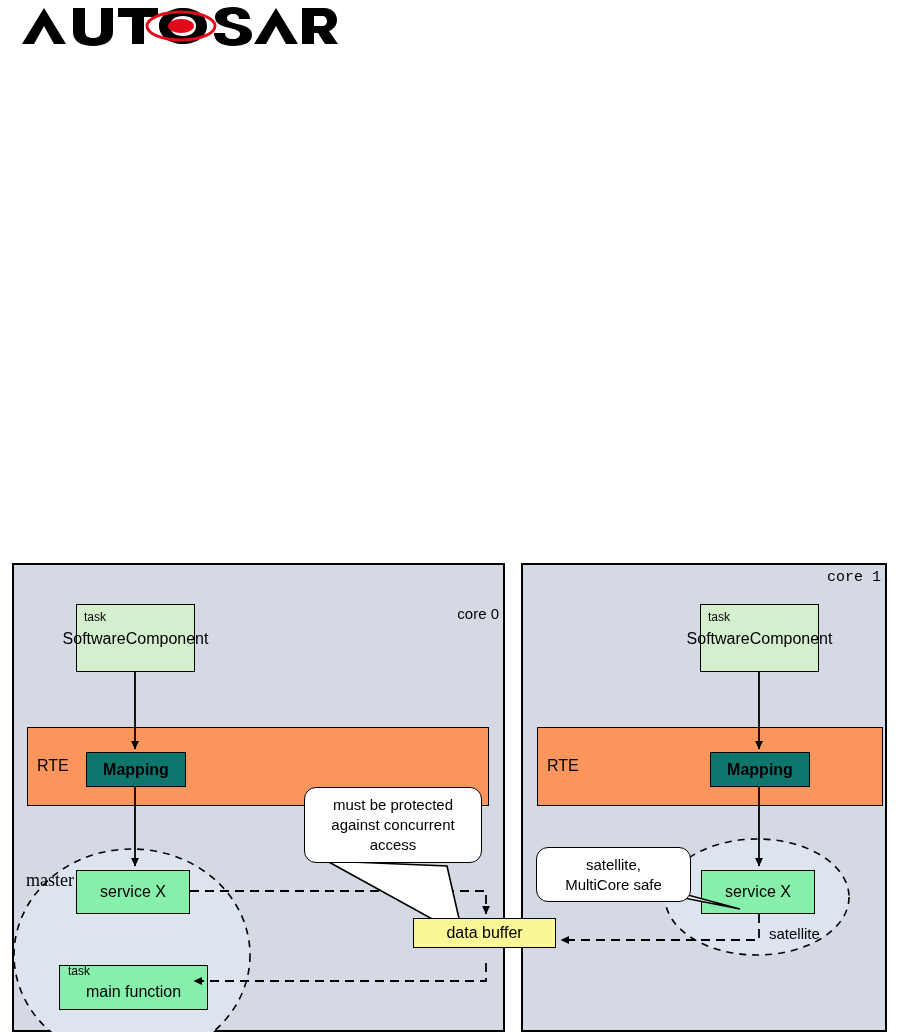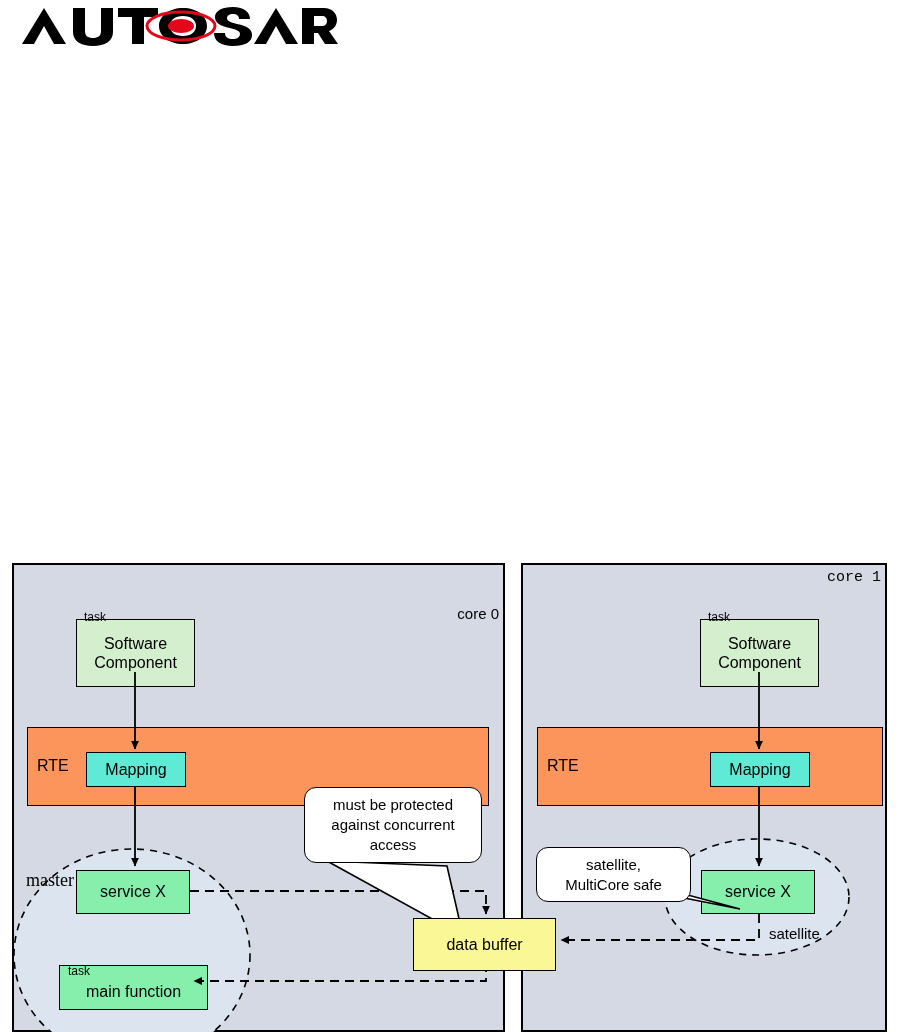--- a/index.html
+++ b/index.html
@@ -14,26 +14,26 @@
 
   .panel{position:absolute;background:#d4d9e4;border:2px solid #000;box-sizing:border-box;}
   .panel-label{position:absolute;font-size:15px;line-height:15px;color:#000;}
 
   .rte-bar{position:absolute;background:#fb955c;border:1.5px solid #000;box-sizing:border-box;}
   .rte-label{position:absolute;font-size:16px;line-height:16px;}
 
   .box{position:absolute;border:1.5px solid #000;box-sizing:border-box;
        display:flex;align-items:center;justify-content:center;font-size:16px;}
   .box-green{background:#d3efce;}
-  .box-white{background:#5eead4;}
+  .box-white{background:#0f766e;font-weight:bold;}
   .box-blue{background:#86efac;}
   .box-yellow{background:#faf896;}
 
   .tasklabel{position:absolute;font-size:12px;line-height:12px;}
-  .twoline{flex-direction:column;line-height:19px;margin-top:15px;}
+  .twoline{flex-direction:row;line-height:19px;}
   .twoline span{display:block;text-align:center;}
 
   .callout{position:absolute;background:#fff;border:1.5px solid #000;border-radius:12px;
            box-sizing:border-box;display:flex;flex-direction:column;align-items:center;
            justify-content:center;font-size:15px;line-height:20px;text-align:center;z-index:6;}
 
   .svg-layer{position:absolute;left:0;top:0;width:899px;height:1032px;pointer-events:none;}
 </style>
 </head>
 <body>
@@ -104,21 +104,21 @@
   <div class="box box-green twoline" style="left:700px;top:604px;width:119px;height:68px;">
     <span>Software</span>
     <span>Component</span>
   </div>
   <div class="tasklabel" style="left:708px;top:611px;">task</div>
 
   <div class="box box-white" style="left:710px;top:752px;width:100px;height:35px;">Mapping</div>
 
   <div class="box box-blue" style="left:701px;top:870px;width:114px;height:44px;">service X</div>
 
-  <div class="box box-yellow" style="left:413px;top:918px;width:143px;height:53px;z-index:5;">data buffer</div>
+  <div class="box box-yellow" style="left:413px;top:918px;width:143px;height:30px;z-index:5;">data buffer</div>
 
   <svg class="svg-layer">
     <defs>
       <marker id="ah" markerWidth="9" markerHeight="9" refX="8" refY="4.5" orient="auto" markerUnits="userSpaceOnUse">
         <path d="M0,0.6 L8.5,4.5 L0,8.4 z" fill="#000"></path>
       </marker>
       <marker id="ahd" markerWidth="9" markerHeight="9" refX="8" refY="4.5" orient="auto" markerUnits="userSpaceOnUse">
         <path d="M0,0.6 L8.5,4.5 L0,8.4 z" fill="#000"></path>
       </marker>
     </defs>

